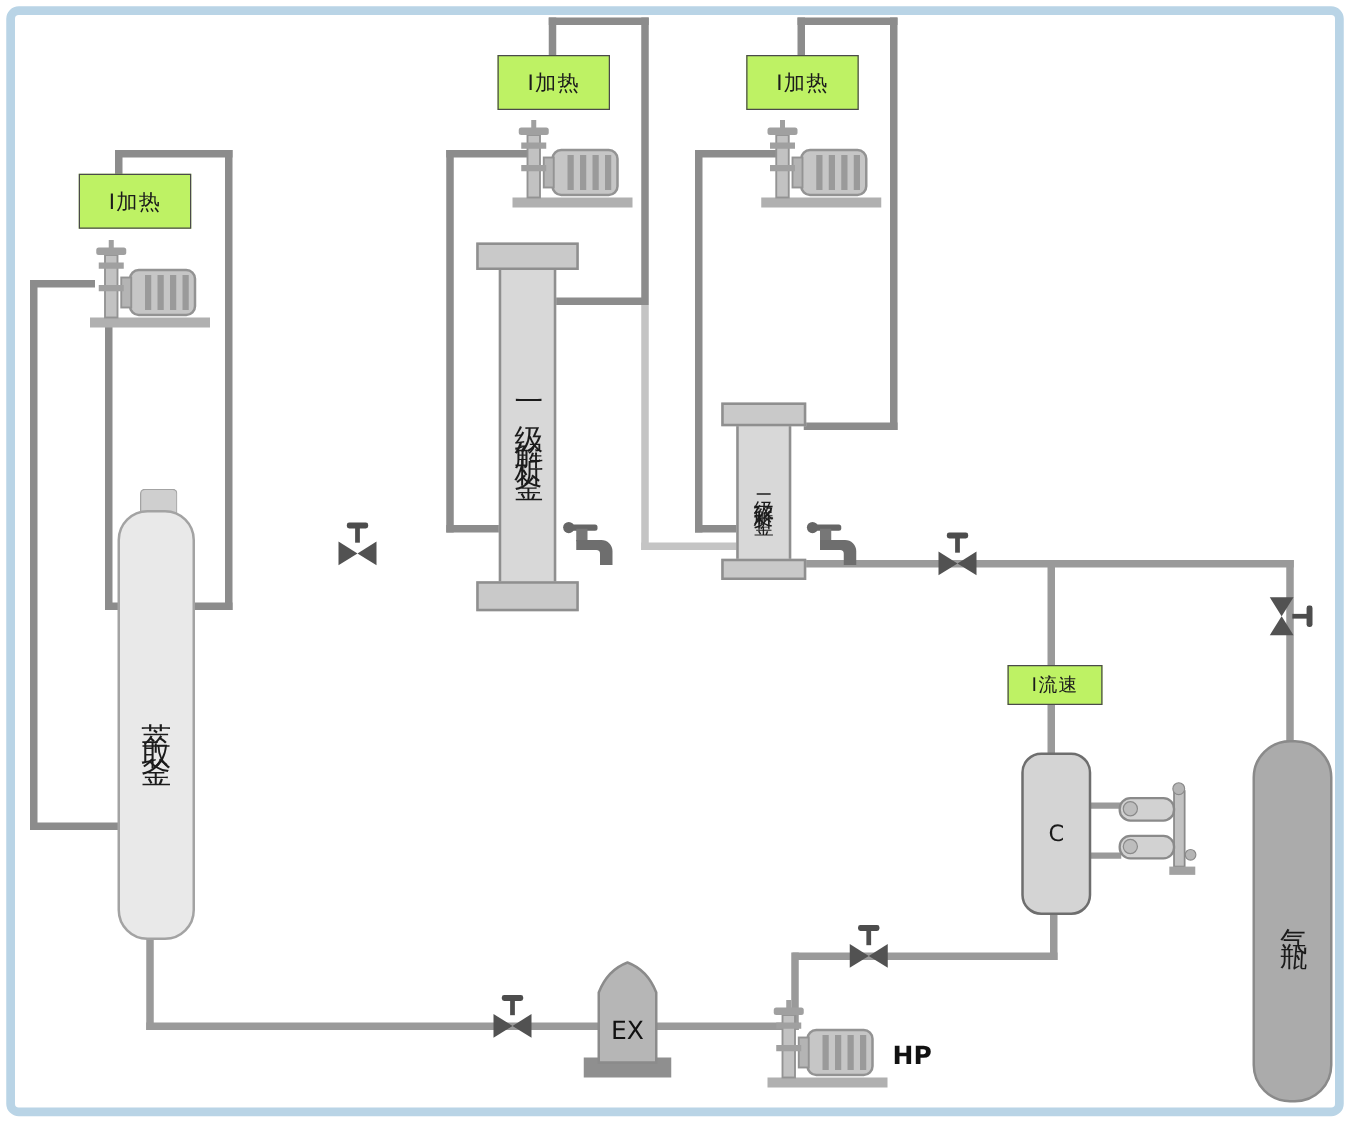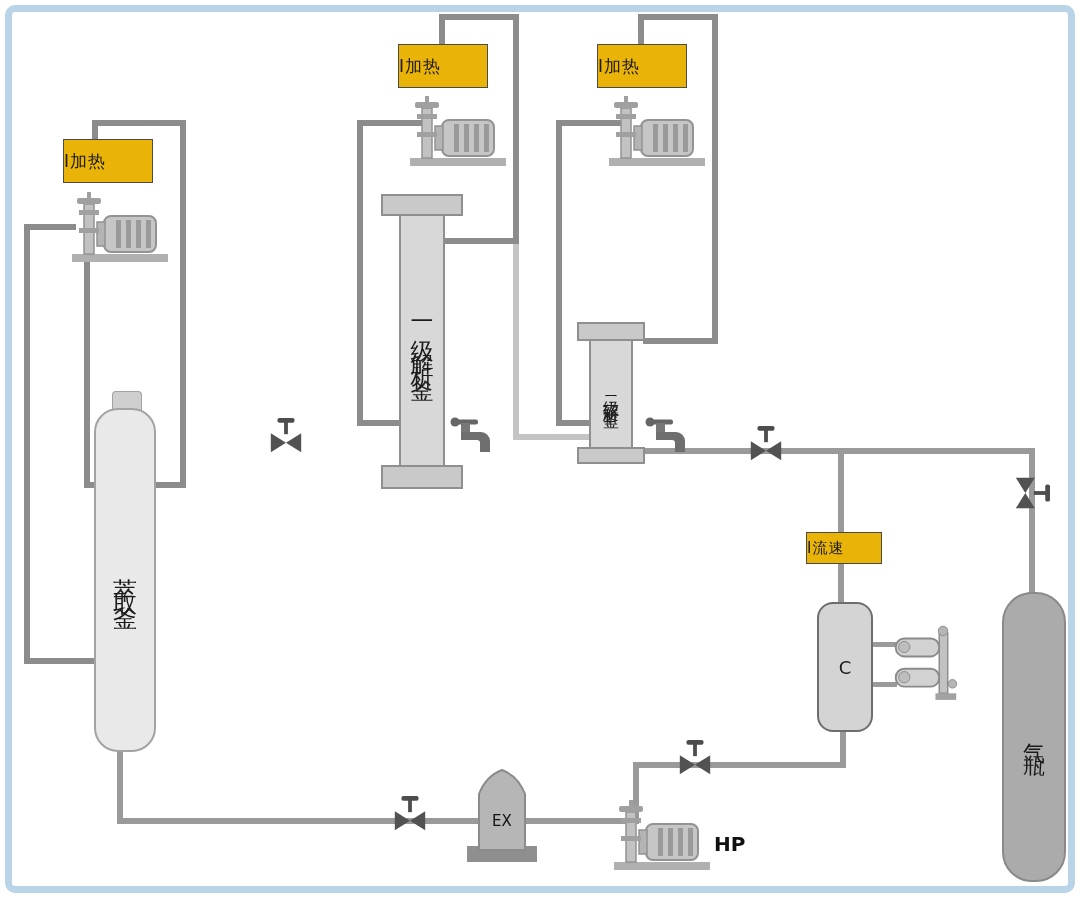--- a/index.html
+++ b/index.html
@@ -2,22 +2,22 @@
 <html><head>
 <meta charset="utf-8">
 <style>
   html,body{margin:0;padding:0;background:#ffffff;}
   #stage{position:relative;width:1080px;height:898px;background:#ffffff;overflow:hidden;
          font-family:"DejaVu Sans","Liberation Sans",sans-serif;color:#1b1b1b;}
   #frame{position:absolute;inset:5px;border:7px solid #b9d4e6;border-radius:10px;pointer-events:none;z-index:50;}
   .pipe{position:absolute;background:#9a9a9a;z-index:1;}
   .pipe.dark{background:#8c8c8c;}
   .pipe.light{background:#c4c4c4;}
-  .label-box{position:absolute;background:#eab308;border:1.6px solid #4a4a4a;display:flex;
-             align-items:center;font-size:17px;z-index:6;letter-spacing:1px;}
+  .label-box{position:absolute;background:#bef264;border:1.6px solid #4a4a4a;display:flex;
+             align-items:center;justify-content:center;font-size:17px;z-index:6;letter-spacing:1px;}
   .vessel{position:absolute;z-index:3;display:flex;align-items:center;justify-content:center;}
   .vtext{writing-mode:vertical-rl;text-orientation:upright;line-height:1;color:#1b1b1b;}
   .icon{position:absolute;z-index:5;}
   .txt{position:absolute;z-index:6;}
   #extraction-vessel{left:94px;top:408px;width:58px;height:340px;border-radius:24px;
       background:#e9e9e9;border:2px solid #a3a3a3;}
   #extraction-neck{position:absolute;left:112px;top:391px;width:28px;height:19px;background:#cfcfcf;border:1.5px solid #a3a3a3;border-bottom:none;border-radius:4px 4px 0 0;z-index:2;}
   .col-body{background:#d8d8d8;border:2px solid #8f8f8f;}
   .flange{position:absolute;background:#c9c9c9;border:2px solid #8f8f8f;z-index:4;}
   #gas-cylinder{left:1002px;top:592px;width:60px;height:286px;border-radius:30px;
@@ -96,21 +96,21 @@
   </div>
 
   <div class="vessel" id="condenser">
     <span>C</span>
   </div>
 
   <div class="icon" style="left:475px;top:768px;width:54px;height:84px;">
     <svg width="54" height="84" viewBox="0 0 54 84">
       <path d="M27 2 Q43 8 50 26 L50 82 L4 82 L4 26 Q11 8 27 2 Z" fill="#b6b6b6" stroke="#8b8b8b" stroke-width="2"></path>
     </svg>
-    <span class="txt" style="left:0;top:44px;width:54px;text-align:center;font-size:15px;color:#111;">EX</span>
+    <span class="txt" style="left:0;top:44px;width:54px;text-align:center;font-size:20px;color:#111;">EX</span>
   </div>
   <div id="ex-pedestal"></div>
 
   <div class="label-box" style="left:63px;top:139px;width:88px;height:42px">
     <span>Ⅰ加热</span>
   </div>
   <div class="label-box" style="left:398px;top:44px;width:88px;height:42px">
     <span>Ⅰ加热</span>
   </div>
   <div class="label-box" style="left:597px;top:44px;width:88px;height:42px">

